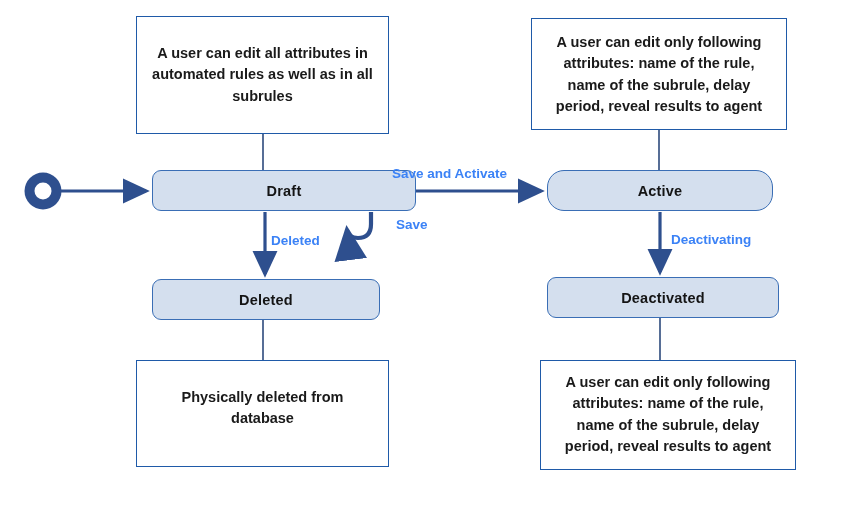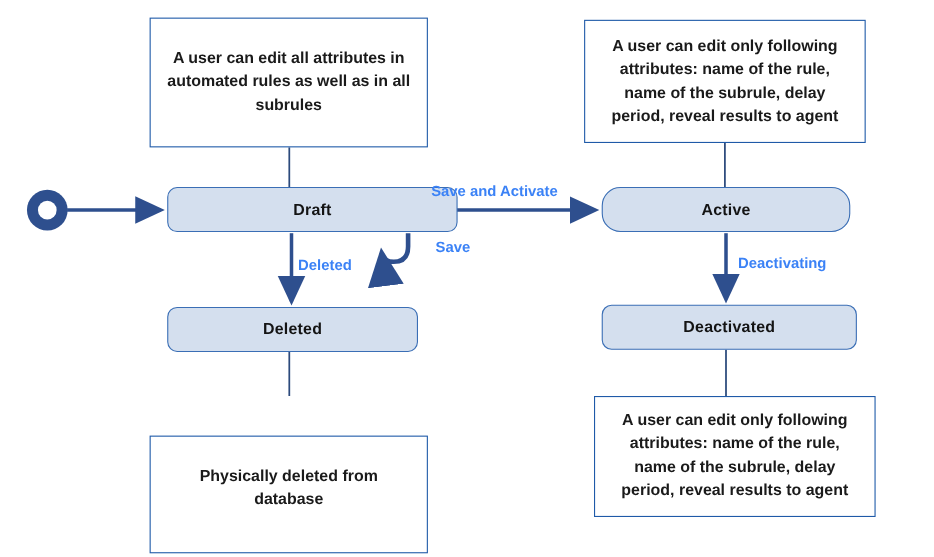--- a/index.html
+++ b/index.html
@@ -34,21 +34,21 @@
     padding: 0 14px;
   }
   .note .note-text {
     display: block;
     width: 100%;
   }
   #note-top-left   { left: 136px; top: 16px;  width: 253px; height: 118px; }
   #note-top-left .note-text   { padding-top: 26px; }
   #note-top-right  { left: 531px; top: 18px;  width: 256px; height: 112px; }
   #note-top-right .note-text  { padding-top: 13px; }
-  #note-bottom-left  { left: 136px; top: 360px; width: 253px; height: 107px; margin-top: 36px; }
+  #note-bottom-left  { left: 136px; top: 360px; width: 253px; height: 107px; }
   #note-bottom-left .note-text { padding-top: 26px; }
   #note-bottom-right { left: 540px; top: 360px; width: 256px; height: 110px; }
   #note-bottom-right .note-text { padding-top: 11px; }
 
   
   .state {
     position: absolute;
     box-sizing: border-box;
     background: #d4dfee;
     border: 1.5px solid #3a6eb5;

